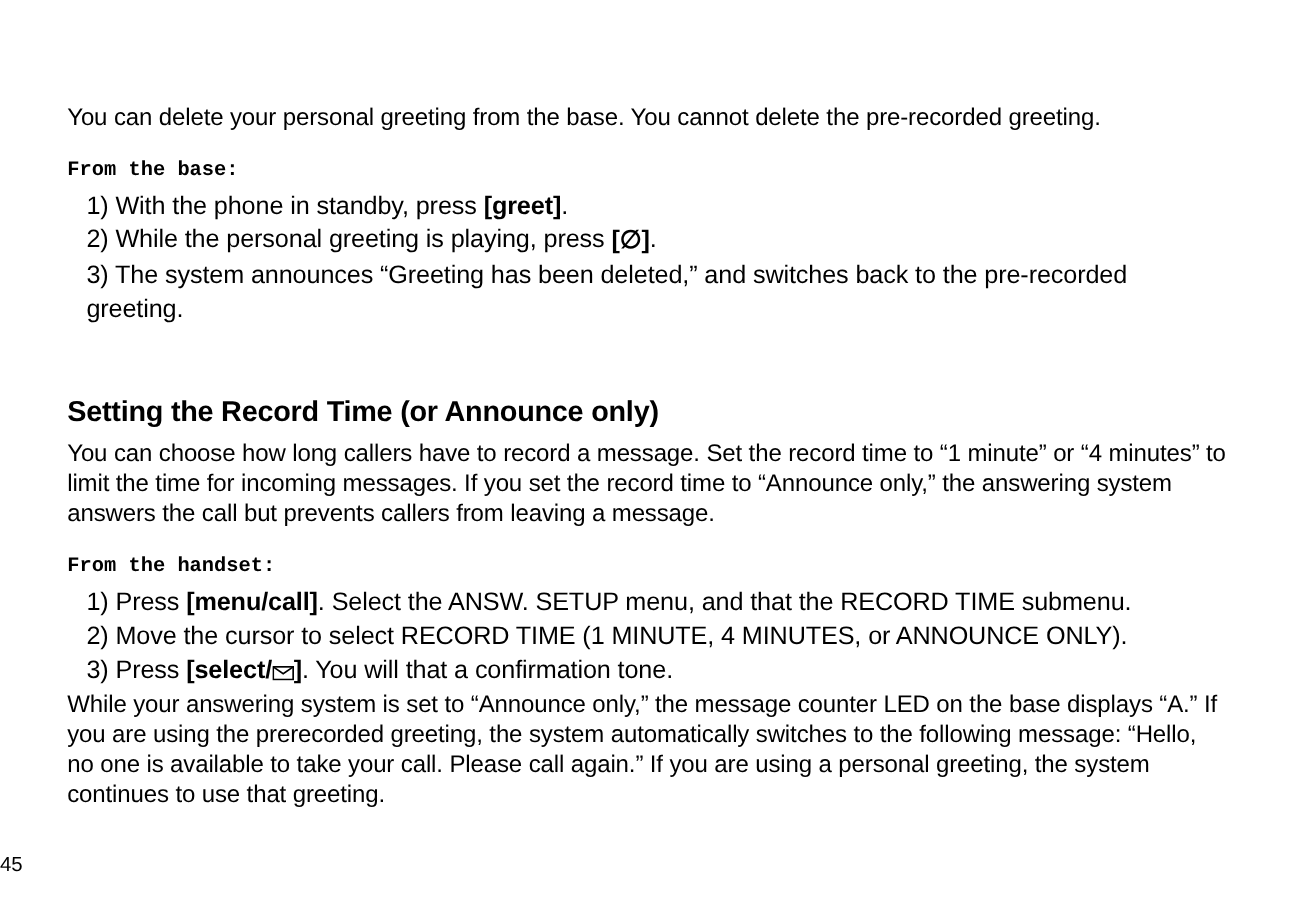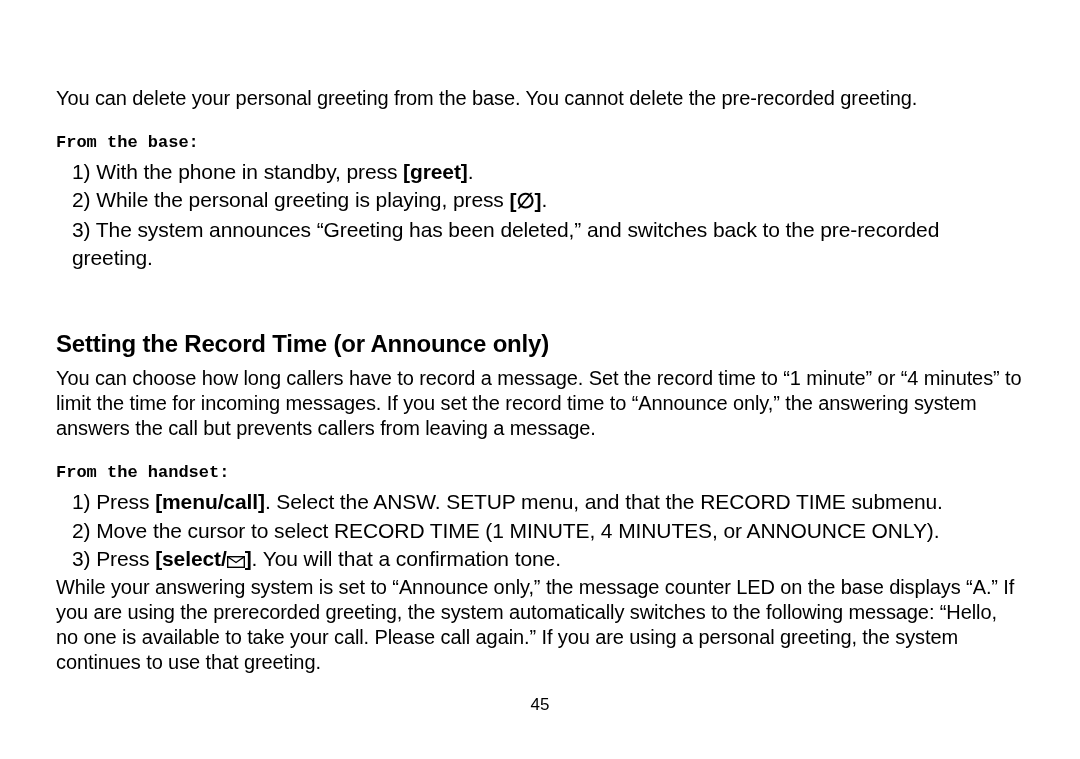--- a/index.html
+++ b/index.html
@@ -43,24 +43,24 @@
       letter-spacing: -0.1px;
     }
     .bold {
       font-weight: bold;
     }
     .section2 {
       margin-top: 58px;
     }
     .page-number {
       position: absolute;
-      bottom: 44px;
+      bottom: 28px;
       left: 0;
       width: 100%;
-      text-align: center;
+      text-align: left;
       font-size: 17px;
     }
     .icon-box {
       display: inline-block;
       vertical-align: -1px;
       font-weight: bold;
     }
     .icon-envelope {
       display: inline-block;
       vertical-align: -2px;

